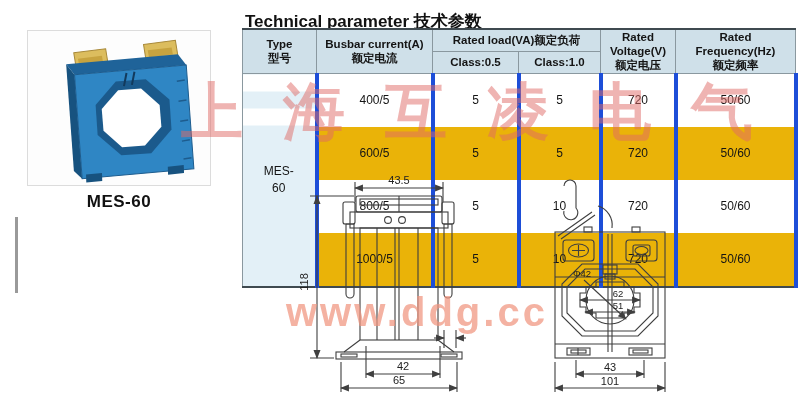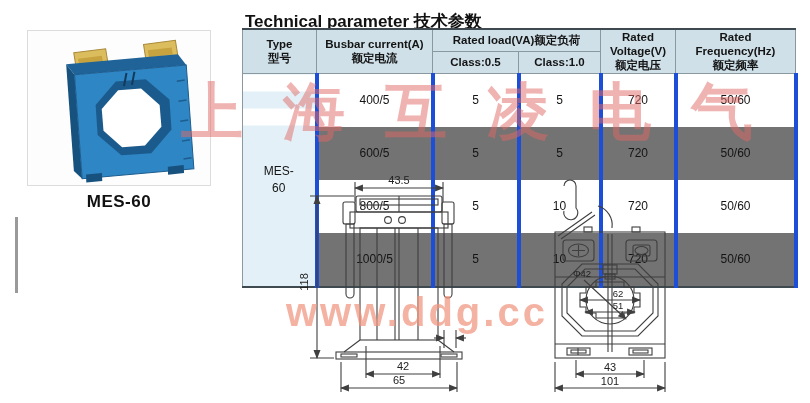--- a/index.html
+++ b/index.html
@@ -31,21 +31,21 @@
     border-top:2px solid #3f4a50; border-bottom:2px solid #3f4a50;
     border-left:1px solid #8a989f; border-right:1px solid #8a989f;
   }
   table.spec thead th {
     background:#cfe0e9; border:1px solid #8a989f;
     font-weight:bold; font-size:11.5px; line-height:1.2;
     text-align:center; vertical-align:middle; padding:1px 0;
   }
   table.spec thead tr { height:21px; }
   table.spec tbody tr { height:17px; }
-  table.spec tbody tr.stripe { background:#737373; }
+  table.spec tbody tr.stripe { background:#eab308; }
   table.spec tbody td {
     border-left:1px solid #8a989f; border-right:4px solid #1d4ed8;
     text-align:center; vertical-align:middle; padding:18px; line-height:17px;
   }
   td.type-cell {
     background:linear-gradient(#ffffff 0 17px, #e3f0f7 17px 34px, #ffffff 34px 51px, #e3f0f7 51px 68px);
   }
 
   
   .wm { pointer-events:none; white-space:nowrap; z-index:6; font-weight:bold; }

